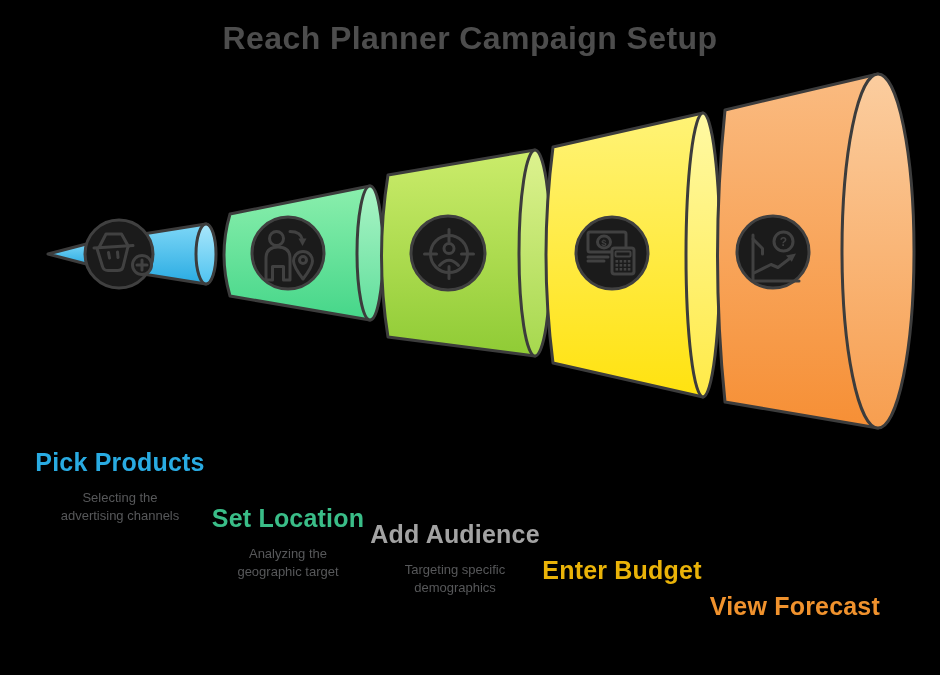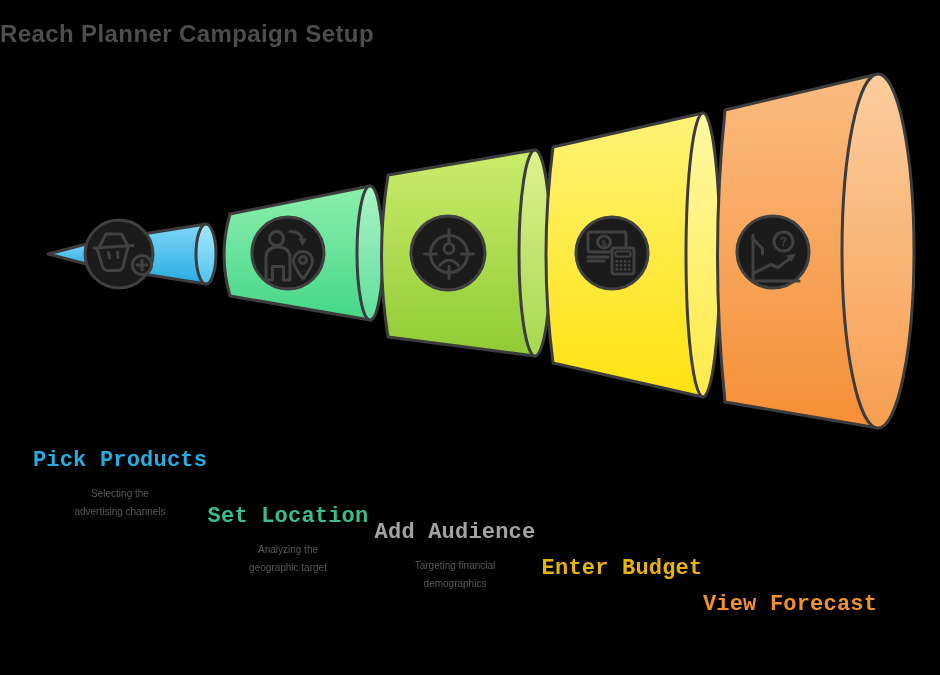--- a/index.html
+++ b/index.html
@@ -3,40 +3,40 @@
 <meta charset="utf-8">
 <style>
   html,body { margin:0; padding:0; }
   body {
     width:940px; height:675px; position:relative; overflow:hidden;
     background:#000000;
     font-family:"Liberation Sans", sans-serif;
   }
   .title {
     position:absolute; top:20px; left:0; width:940px;
-    font-size:24px; font-weight:700;
+    text-align:center; font-size:32px; font-weight:700;
     letter-spacing:0.4px; color:#4D4D4D;
   }
   svg.funnel { position:absolute; top:0; left:0; }
   .block { position:absolute; width:180px; text-align:center; }
-  .block .name { font-size:22px; font-weight:700; letter-spacing:0.2px;font-family:Liberation Mono, monospace; }
+  .block .name { font-size:25px; font-weight:700; letter-spacing:0.2px; }
   .block .desc {
-    margin-top:12px; font-size:10px; line-height:18px;
+    margin-top:12px; font-size:13px; line-height:18px;
     color:#57585A; white-space:pre-line;
   }
   .b0 { left:30px;  top:448px; }
   .b1 { left:198px; top:484px;margin-top:20px; }
   .b2 { left:365px; top:520px; }
   .b3 { left:532px; top:556px; }
   .b4 { left:700px; top:592px; }
   .a0 { color:#29ABE2; }
   .a1 { color:#3ABD88; }
   .a2 { color:#a3a3a3; }
   .a3 { color:#eab308; }
-  .a4 { color:#F0922D; }
+  .a4 { color:#F0922D;text-align:right; }
 </style>
 </head>
 <body>
 
 <div class="title">Reach Planner Campaign Setup</div>
 
 <svg class="funnel" width="940" height="675" viewBox="0 0 940 675">
   <defs>
     <linearGradient id="g1b" x1="0" y1="0" x2="0" y2="1">
         <stop offset="0" stop-color="#7ED7F7"></stop>
@@ -176,21 +176,21 @@
   <div class="desc">Selecting the
 advertising channels</div>
 </div>
 <div class="block b1">
   <div class="name a1">Set Location</div>
   <div class="desc">Analyzing the
 geographic target</div>
 </div>
 <div class="block b2">
   <div class="name a2">Add Audience</div>
-  <div class="desc">Targeting financial
+  <div class="desc">Targeting specific
 demographics</div>
 </div>
 <div class="block b3">
   <div class="name a3">Enter Budget</div>
 </div>
 <div class="block b4">
   <div class="name a4">View Forecast</div>
 </div>
 
 </body></html>

